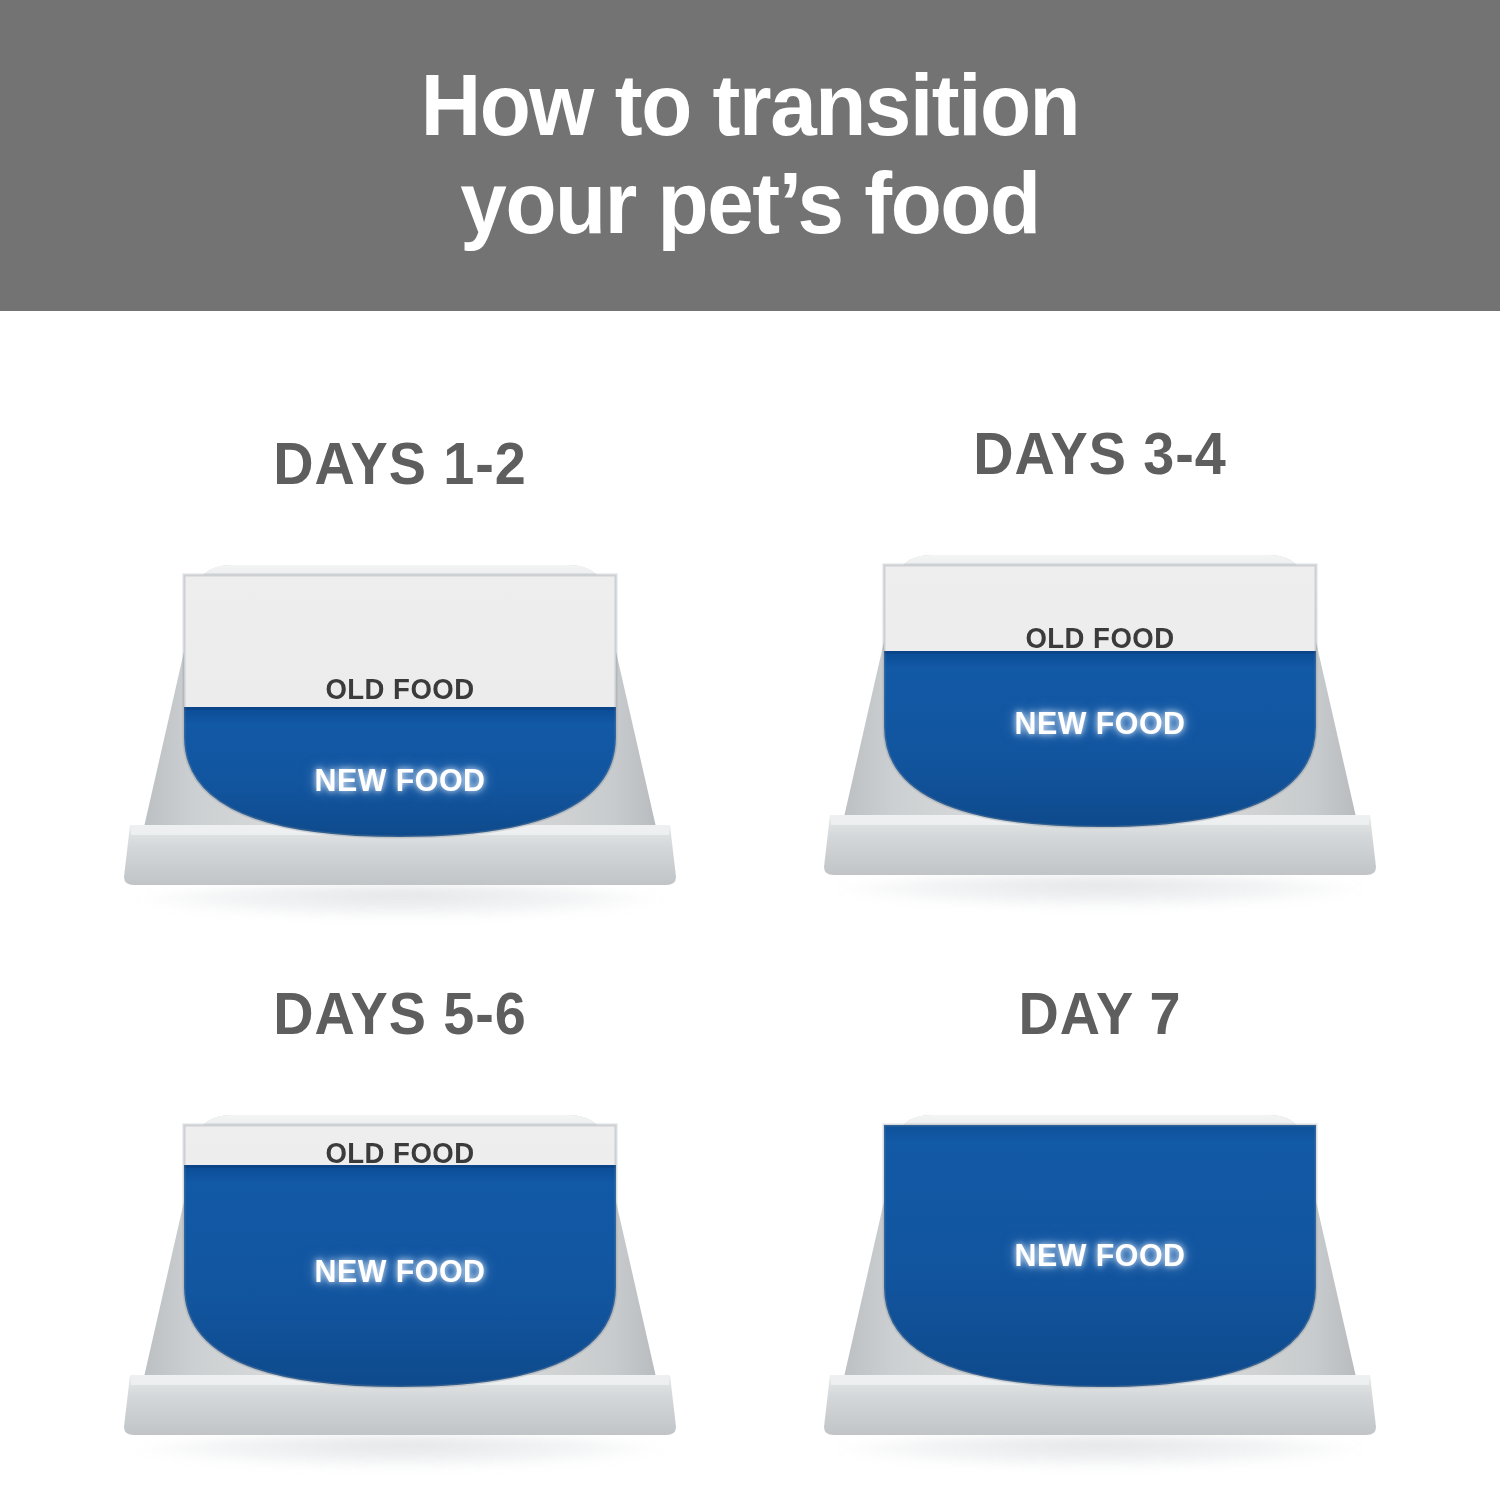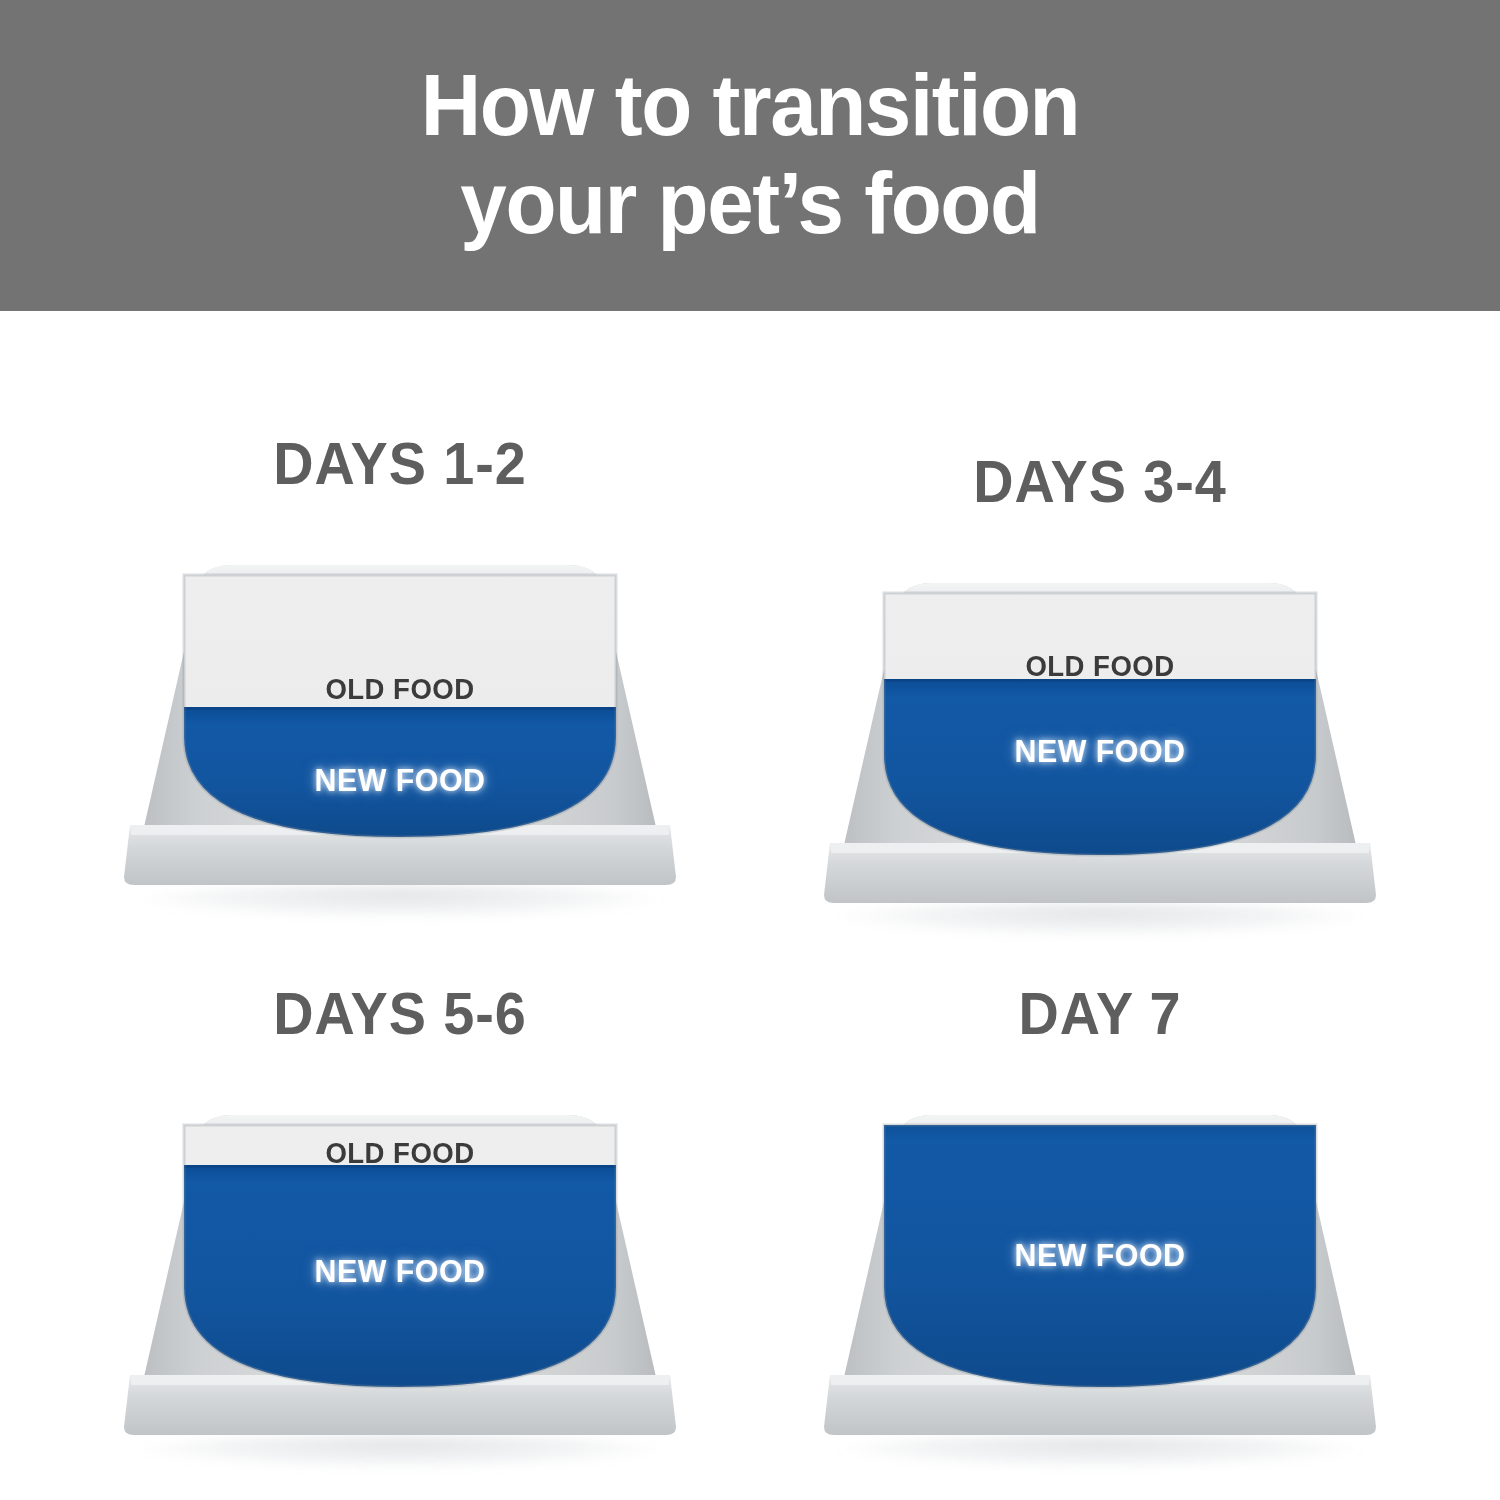--- a/index.html
+++ b/index.html
@@ -49,21 +49,21 @@
     height: 1189px;
     background: #ffffff;
     margin-top: 32px;
   }
   .panel {
     position: absolute;
     width: 700px;
     height: 560px;
   }
   .panel.p0 { left: 50px;  top: 90px;  }
-  .panel.p1 { left: 750px; top: 108px;  }
+  .panel.p1 { left: 750px; top: 80px;  }
   .panel.p2 { left: 50px;  top: 640px; }
   .panel.p3 { left: 750px; top: 640px; }
 
   .day-label {
     position: absolute;
     left: 0; top: 0;
     width: 700px;
     text-align: center;
     color: #5E5E5E;
     font-family: "Liberation Sans", sans-serif;

